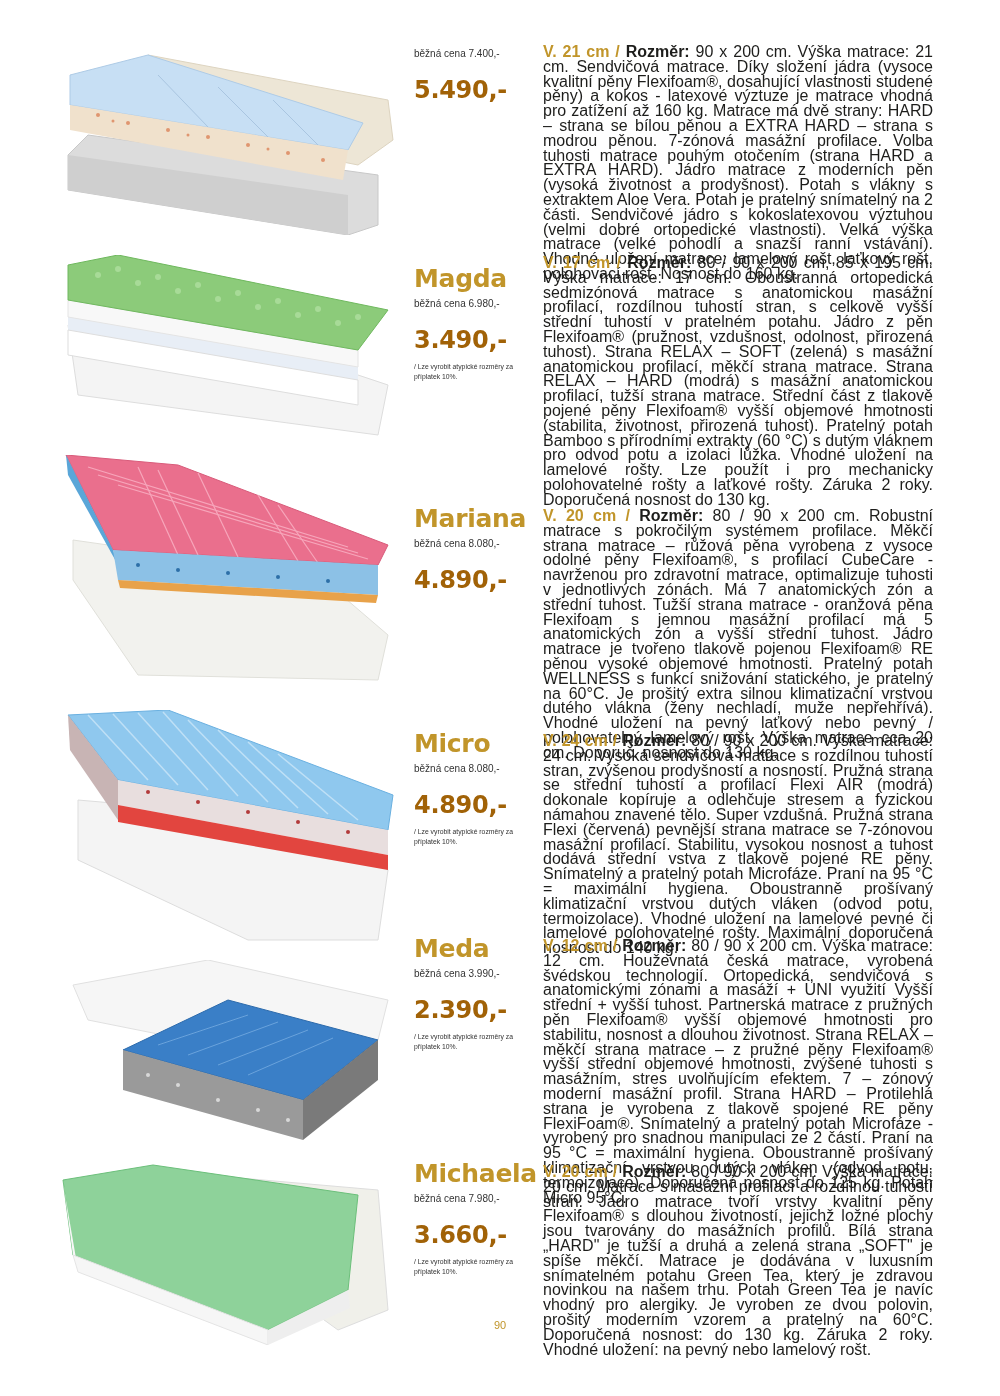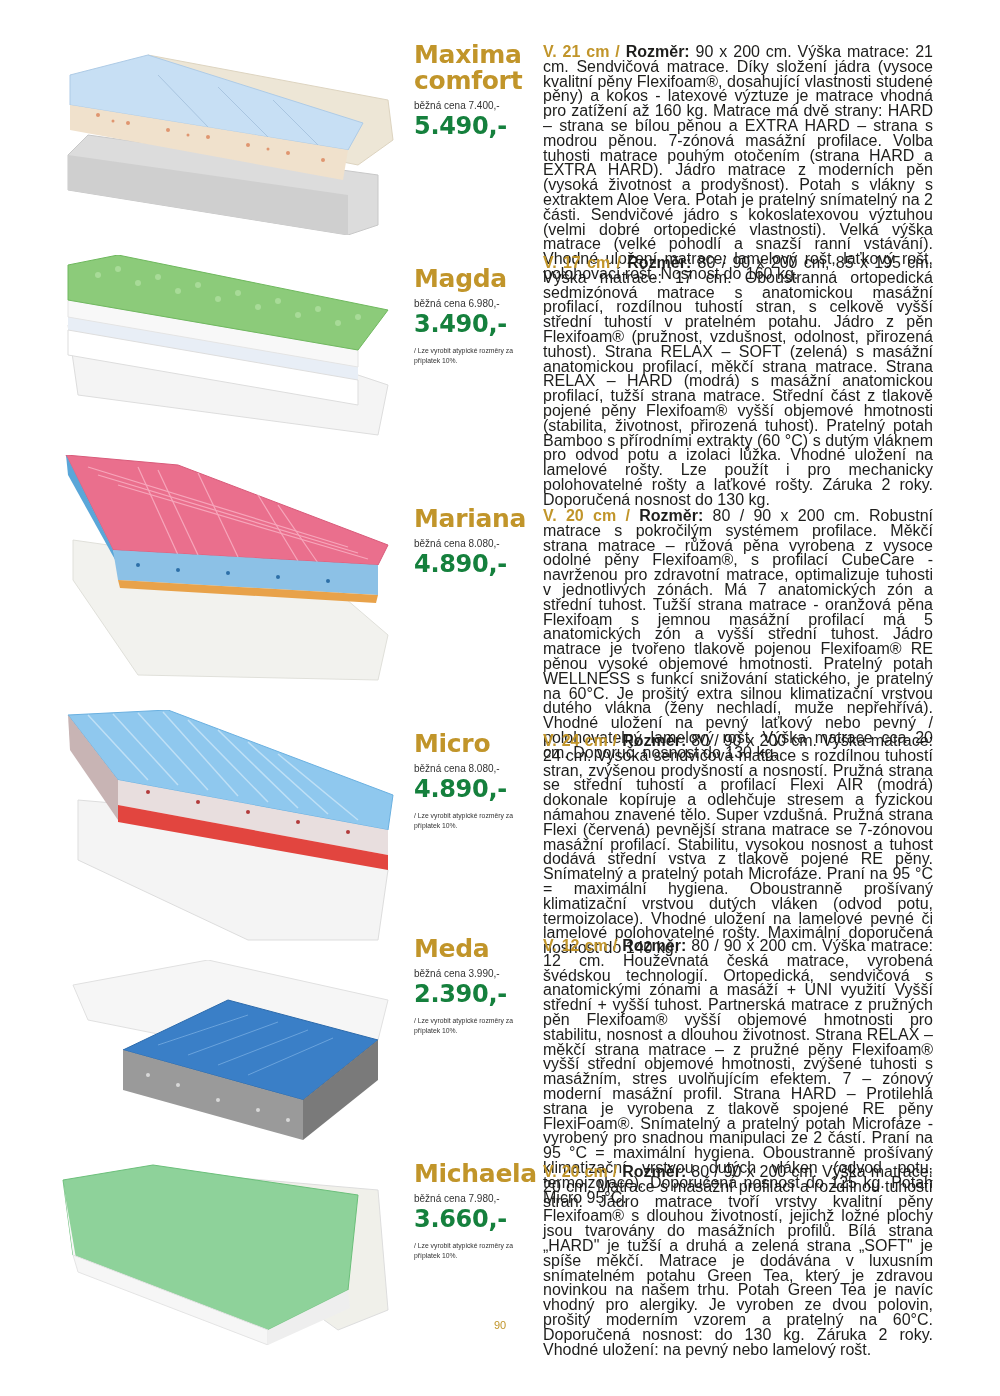--- a/index.html
+++ b/index.html
@@ -3,21 +3,21 @@
 <meta charset="utf-8">
 <style>
   * { box-sizing: border-box; margin: 0; padding: 0; }
   body { width: 1000px; height: 1396px; background: #ffffff; font-family: "Liberation Sans", "DejaVu Sans", sans-serif; color: #1d1d1b; position: relative; overflow: hidden; }
   .product { position: absolute; left: 0; width: 1000px; }
   .img-wrap { position: absolute; left: 58px; width: 345px; }
   .img-wrap svg { width: 100%; height: 100%; display: block; }
   .info { position: absolute; left: 414px; width: 122px; }
   .name { font-family: "DejaVu Sans", sans-serif; font-weight: bold; color: #c1952a; font-size: 25px; line-height: 26px; letter-spacing: -0.3px; }
   .regular { font-size: 10px; color: #333; margin-top: 7px; line-height: 10px; }
-  .price { font-family: "DejaVu Sans", sans-serif; font-weight: bold; font-size: 24px; line-height: 28px; margin-top: 1px; color: #15803d; letter-spacing: -0.3px; }
+  .price { font-family: "DejaVu Sans", sans-serif; font-weight: bold; font-size: 24px; line-height: 28px; margin-top: 17px; color: #a16207; letter-spacing: -0.3px; }
   .note { font-size: 6.8px; line-height: 9.5px; color: #333; margin-top: 8px; }
   .desc { position: absolute; left: 543px; width: 390px; font-size: 16px; line-height: 14.8px; text-align: justify; color: #1d1d1b; }
   .desc .h { color: #c1952a; font-weight: bold; }
   .desc .rz { font-weight: bold; }
   .page-num { position: absolute; top: 1319px; left: 0; width: 1000px; text-align: center; font-size: 11px; color: #c1952a; }
 </style>
 </head>
 <body>
 
 <div class="product" style="top:0;">
@@ -41,21 +41,20 @@
           <circle cx="210" cy="104" r="1.5"></circle>
       </g>
       <g stroke="#a9c5e0" stroke-width="1">
         <line x1="100" y1="30" x2="150" y2="82"></line>
           <line x1="160" y1="42" x2="210" y2="92"></line>
           <line x1="215" y1="55" x2="260" y2="100"></line>
       </g>
     </svg>
   </div>
   <div class="info" style="top:42px;">
-    <div class="name">Maxima comfort</div>
     <div class="regular">běžná cena 7.400,-</div>
     <div class="price">5.490,-</div>
   </div>
   <div class="desc" style="top:45px;">
     <span class="h">V. 21 cm /</span>
     <span class="rz">Rozměr:</span><span> 90 x 200 cm. Výška matrace: 21 cm. Sendvičová matrace. Díky složení jádra (vysoce kvalitní pěny Flexifoam®, dosahující vlastnosti studené pěny) a kokos - latexové výztuze je matrace vhodná pro zatížení až 160 kg. Matrace má dvě strany: HARD – strana se bílou pěnou a EXTRA HARD – strana s modrou pěnou. 7-zónová masážní profilace. Volba tuhosti matrace pouhým otočením (strana HARD a EXTRA HARD). Jádro matrace z moderních pěn (vysoká životnost a prodyšnost). Potah s vlákny s extraktem Aloe Vera. Potah je pratelný snímatelný na 2 části. Sendvičové jádro s kokoslatexovou výztuhou (velmi dobré ortopedické vlastnosti). Velká výška matrace (velké pohodlí a snazší ranní vstávání). Vhodné uložení matrace: lamelový rošt, laťkový rošt, polohovací rošt. Nosnost do 160 kg.</span>
   </div>
 </div>
 
 <div class="product" style="top:0;">

